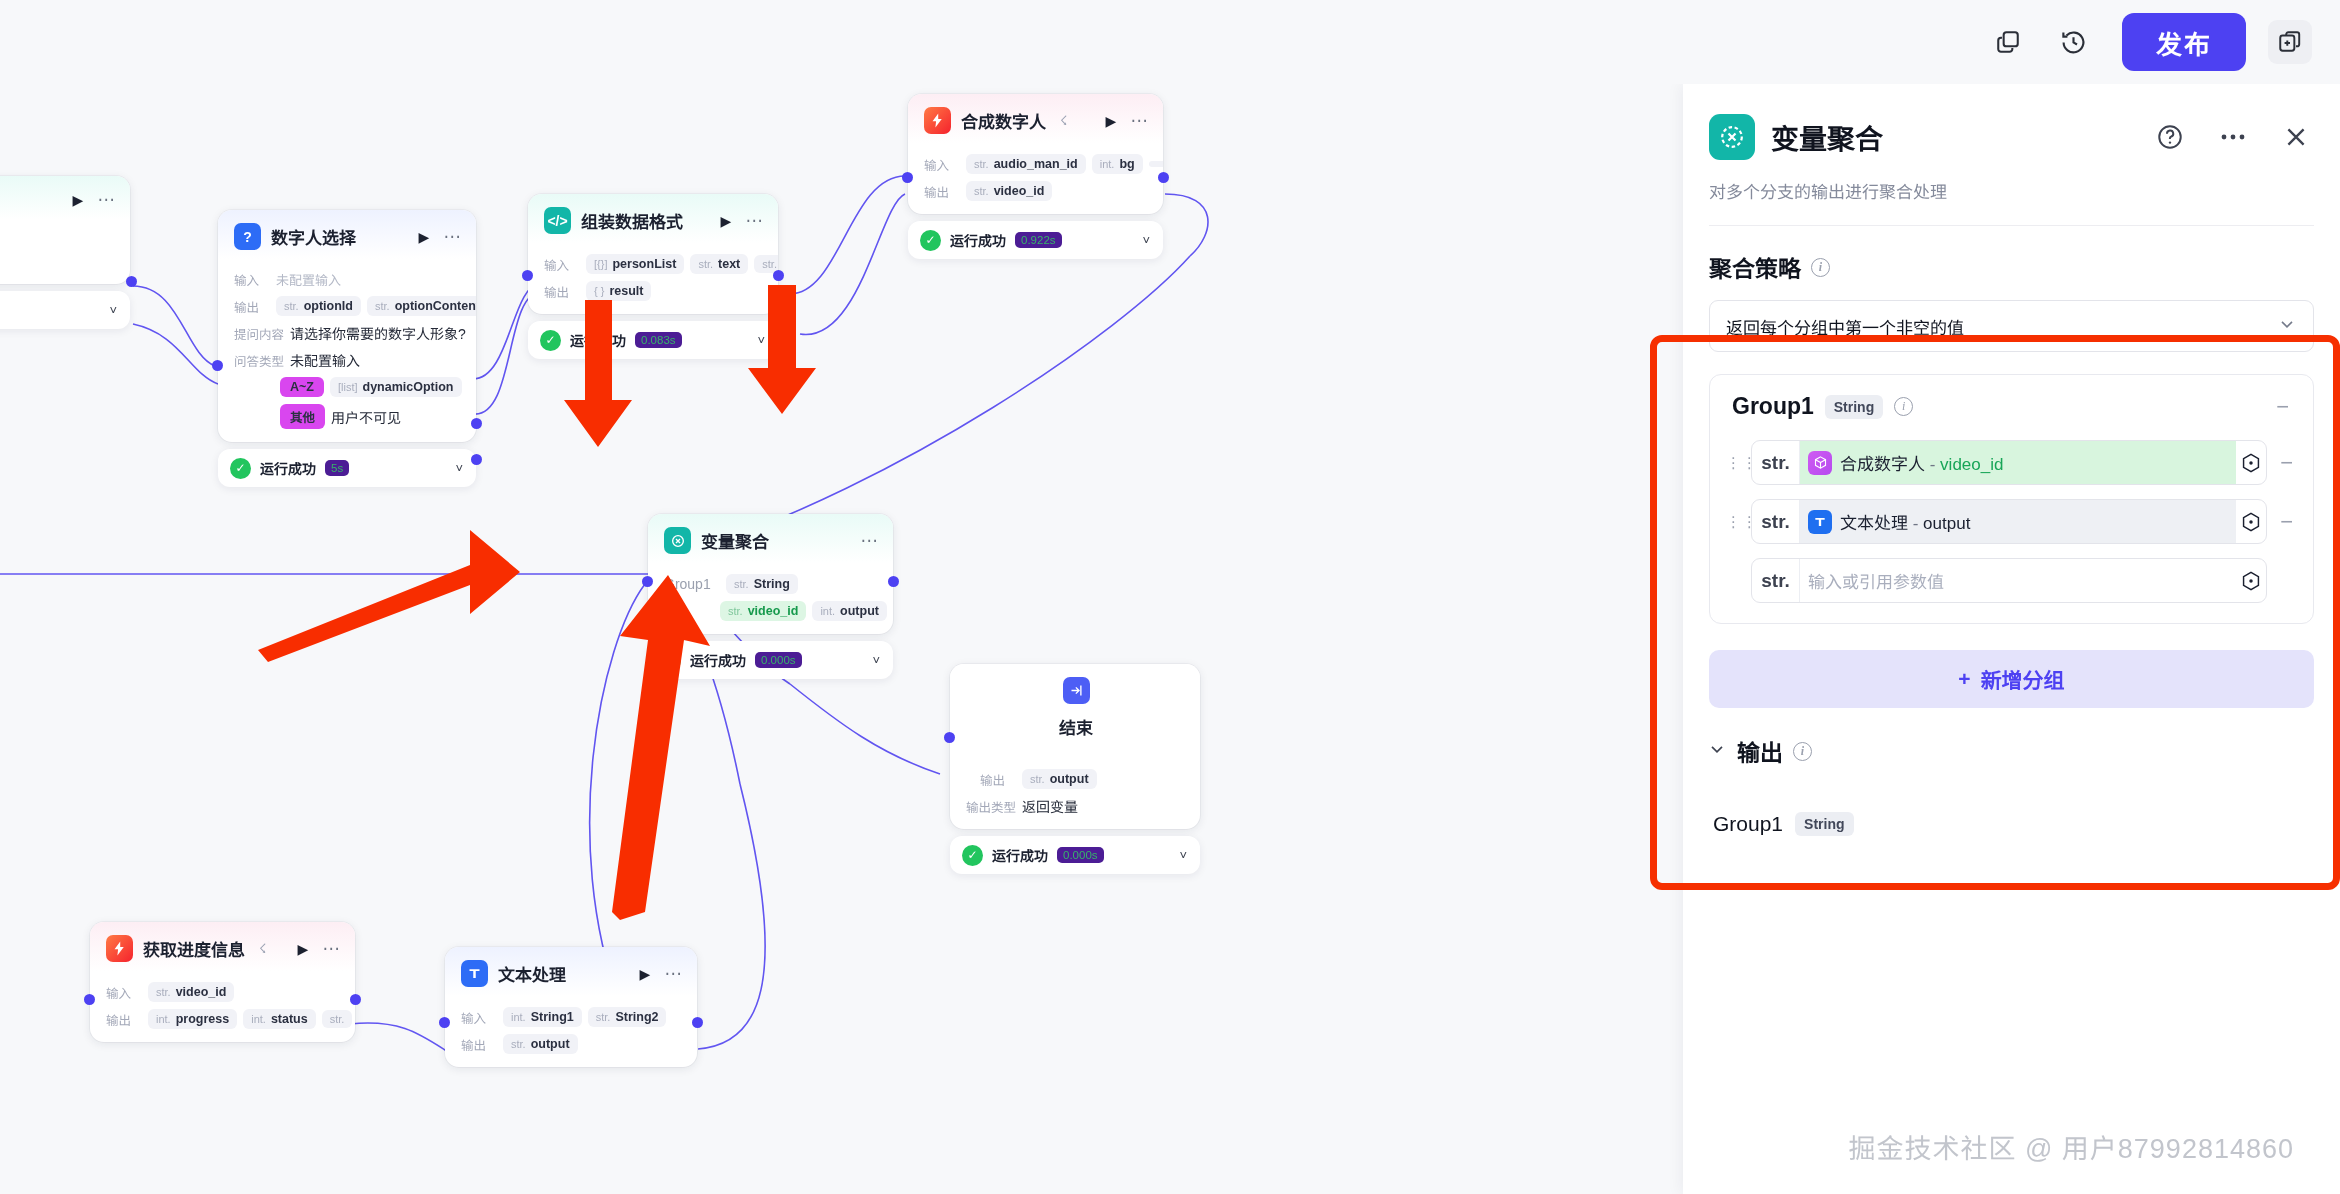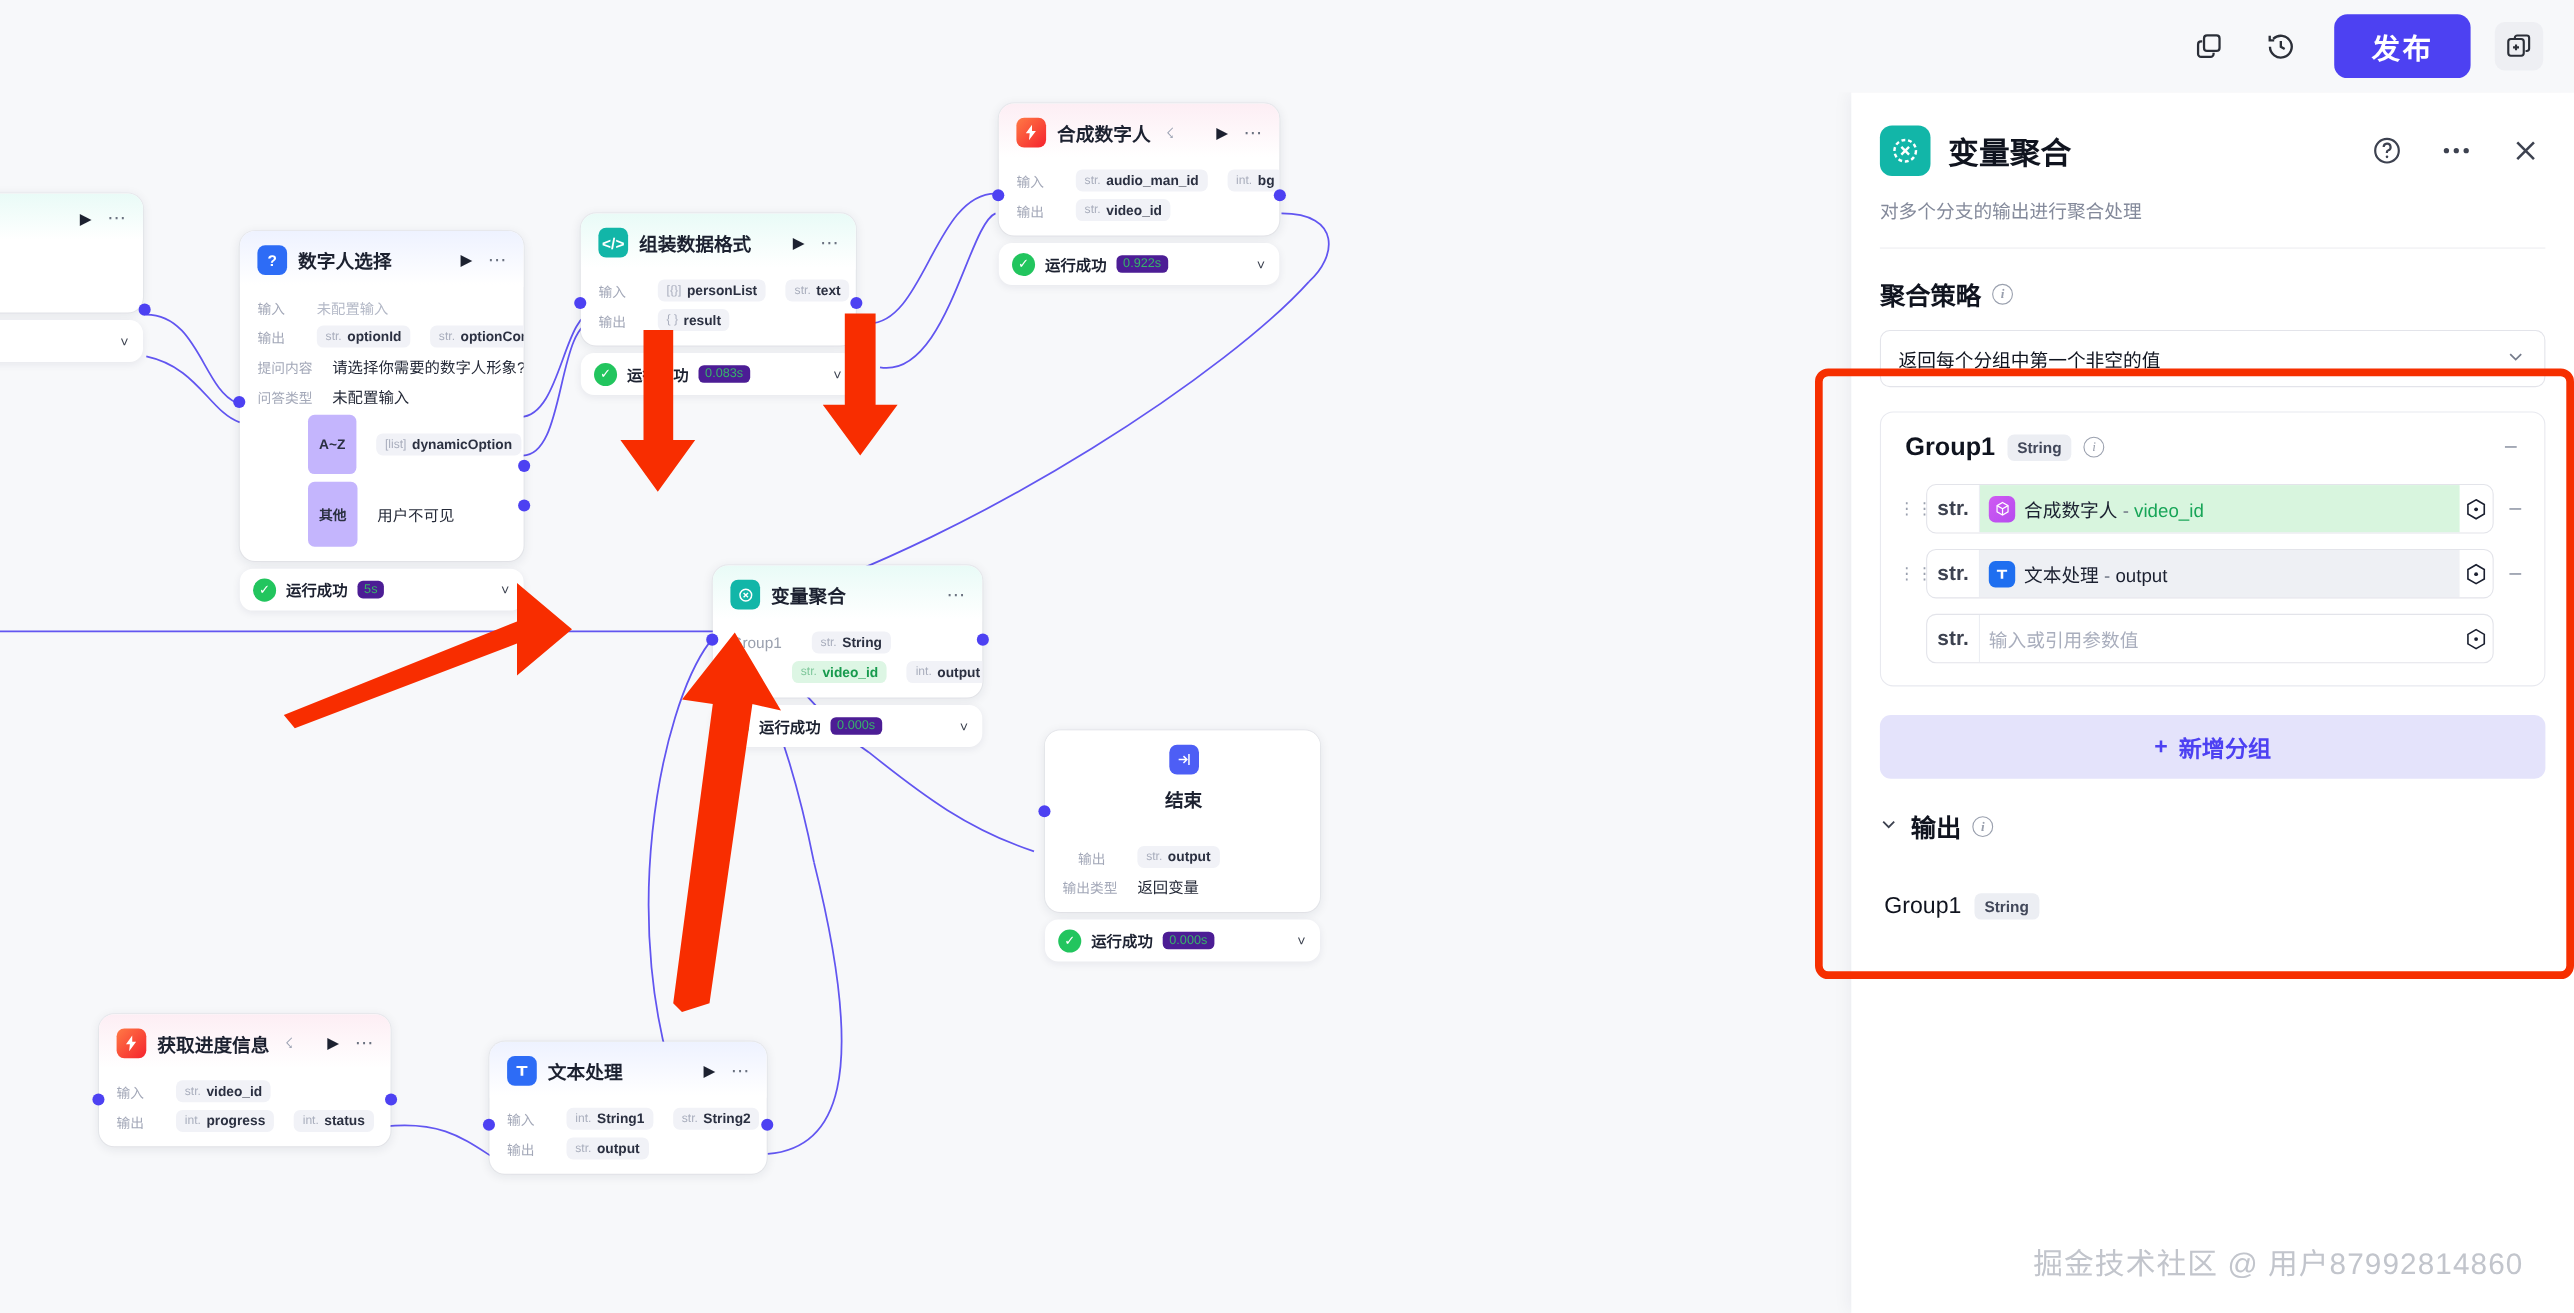--- a/index.html
+++ b/index.html
@@ -72,36 +72,36 @@
   .nicon.teal { background: #12b6a8; }
   .nicon.indigo { background: #4d5ef5; }
   .nicon.flame { background: linear-gradient(135deg,#ff7a45,#f5222d); }
   .ntitle { font-size: 17px; font-weight: 700; color: #1c2130; white-space: nowrap; }
   .nflag { margin-left: 4px; color: #9aa1b2; font-size: 13px; }
   .nhead-sp { flex: 1 1 auto; }
   .nplay { color: #1c2130; font-size: 14px; cursor: pointer; }
   .ndots { color: #6b7280; font-size: 17px; letter-spacing: 1.6px; cursor: pointer; padding-left: 4px; }
 
   .node-body { padding: 2px 14px 13px 16px; }
-  .nrow { display: flex; align-items: center; gap: 18px; margin-top: 7px; flex-wrap: nowrap; }
+  .nrow { display: flex; align-items: center; gap: 6px; margin-top: 7px; flex-wrap: nowrap; }
   .nlabel { font-size: 12.5px; color: #a3a8b8; white-space: nowrap; flex: 0 0 auto; }
   .nlabel.w { min-width: 36px; }
   .nlabel.w2 { min-width: 50px; }
   .chip {
     display: inline-flex; align-items: center; gap: 5px;
     background: #f1f2f7; border-radius: 6px; padding: 3px 8px;
     font-size: 12.5px; color: #2b3041; font-weight: 700; white-space: nowrap;
   }
   .chip .t { color: #a9aebd; font-weight: 400; font-size: 11px; }
   .chip.green { background: #ddf6e4; color: #179a4d; }
   .chip.green .t { color: #7fc79b; }
   .ntext { font-size: 14px; color: #252a38; white-space: nowrap; }
   .nmuted { font-size: 13px; color: #b4b9c7; }
-  .nopt { display: inline-flex; align-items: center; background: #c4b5fd;
-          border-radius: 6px; padding: 20px 10px; font-size: 12.5px;
+  .nopt { display: inline-flex; align-items: center; background: #d946ef;
+          border-radius: 6px; padding: 3px 10px; font-size: 12.5px;
           font-weight: 700; color: #2b3041; }
 
   .status-bar {
     margin-top: 7px; background: #fff; border-radius: 12px;
     box-shadow: 0 2px 8px rgba(22,30,60,.08);
     height: 38px; display: flex; align-items: center; padding: 0 13px 0 12px; gap: 9px;
   }
   .ok-dot {
     width: 21px; height: 21px; border-radius: 50%; background: #22c55e;
     display: flex; align-items: center; justify-content: center;

